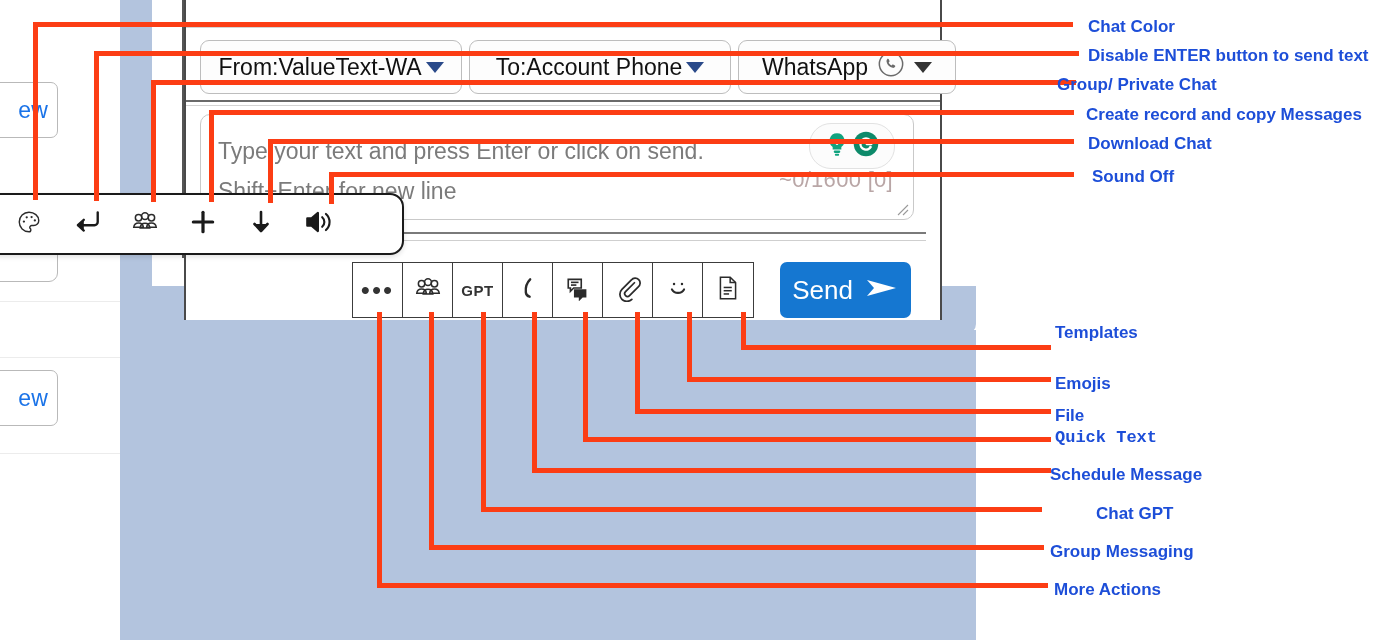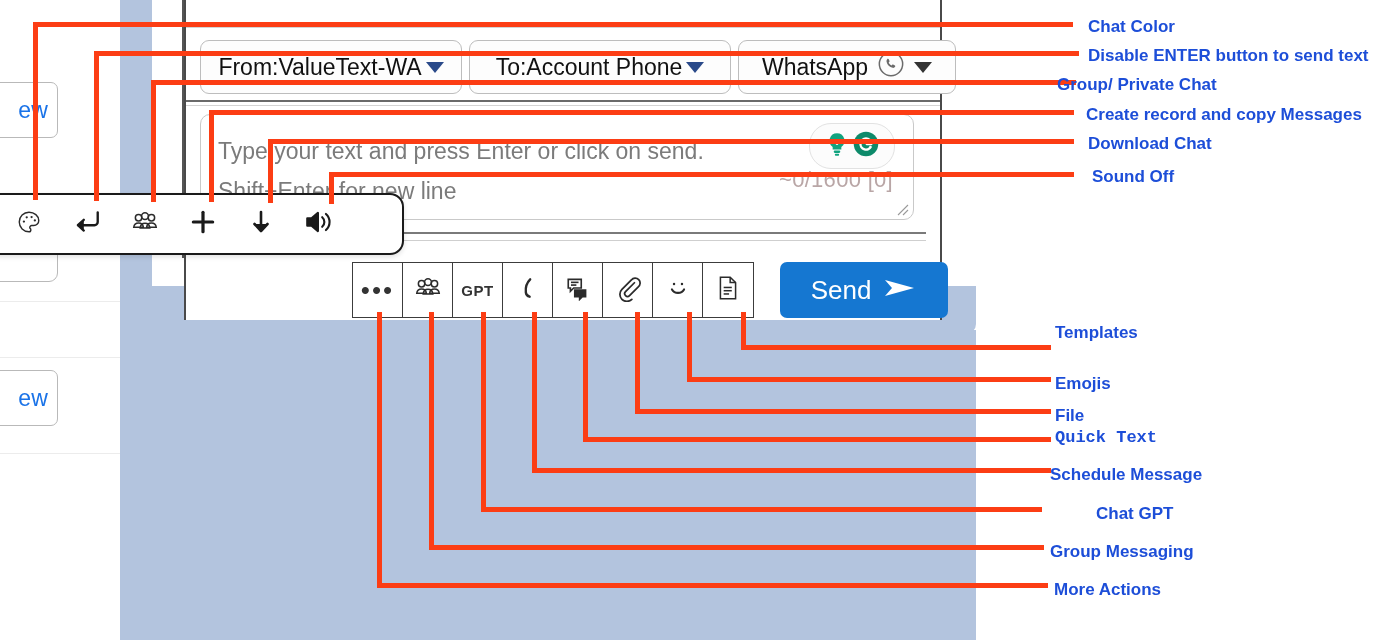--- a/index.html
+++ b/index.html
@@ -76,21 +76,21 @@
   }
   .btoolbar .cell{
     width:50px;height:100%;display:flex;align-items:center;justify-content:center;
     border-right:1px solid #3c3c3c;box-sizing:border-box;
   }
   .btoolbar .cell:last-child{border-right:none;}
   .gpt-txt{font-size:15px;font-weight:700;color:#333;letter-spacing:.5px;}
   .dots{font-size:26px;color:#333;line-height:8px;letter-spacing:2px;}
 
   .send-btn{
-    position:absolute;left:780px;top:262px;width:168px;height:56px;
+    position:absolute;left:780px;top:262px;width:131px;height:56px;
     background:#1577d1;border-radius:7px;display:flex;align-items:center;
     justify-content:center;gap:12px;color:#fff;font-size:26px;font-weight:500;
   }
 
   
   .popup{
     position:absolute;left:-14px;top:193px;width:418px;height:62px;
     background:#fff;border:2px solid #1a1a1a;border-radius:14px;
     display:flex;align-items:center;box-sizing:border-box;
     box-shadow:0 2px 5px rgba(0,0,0,.12);

